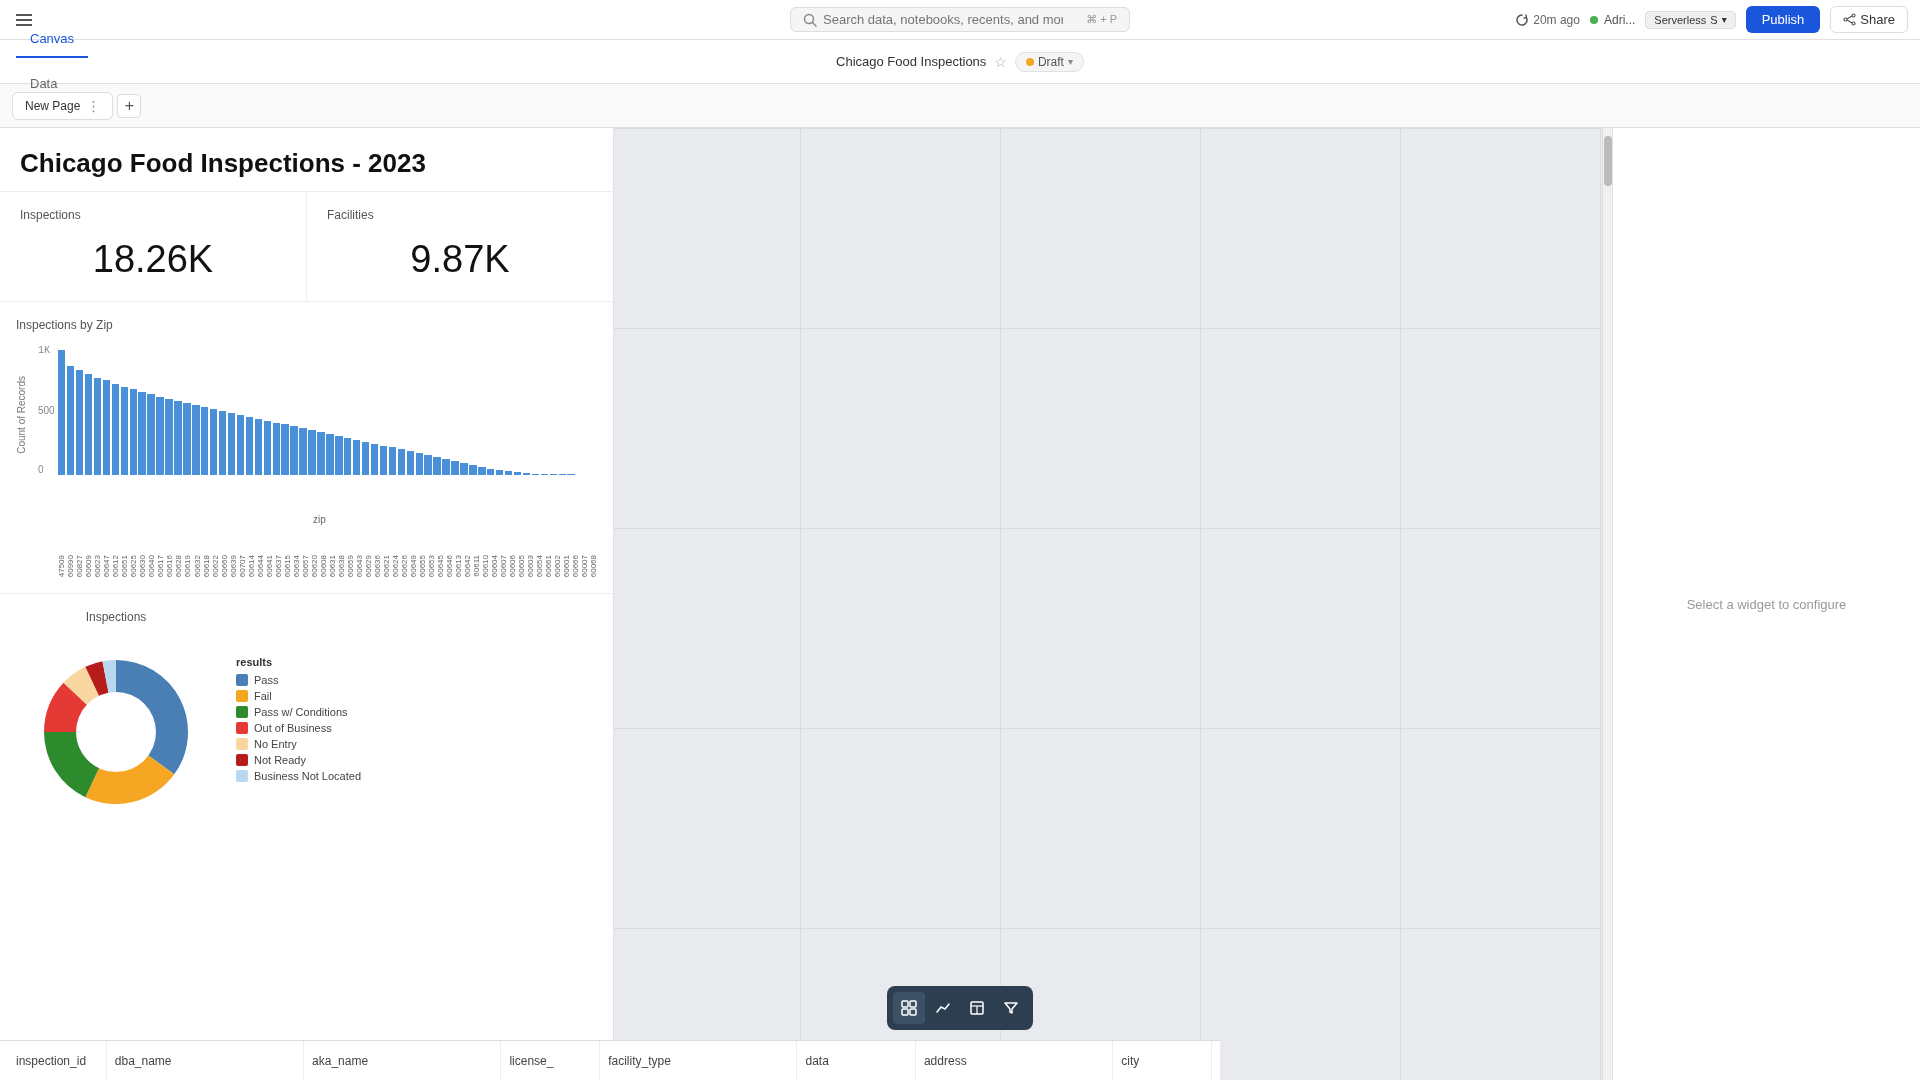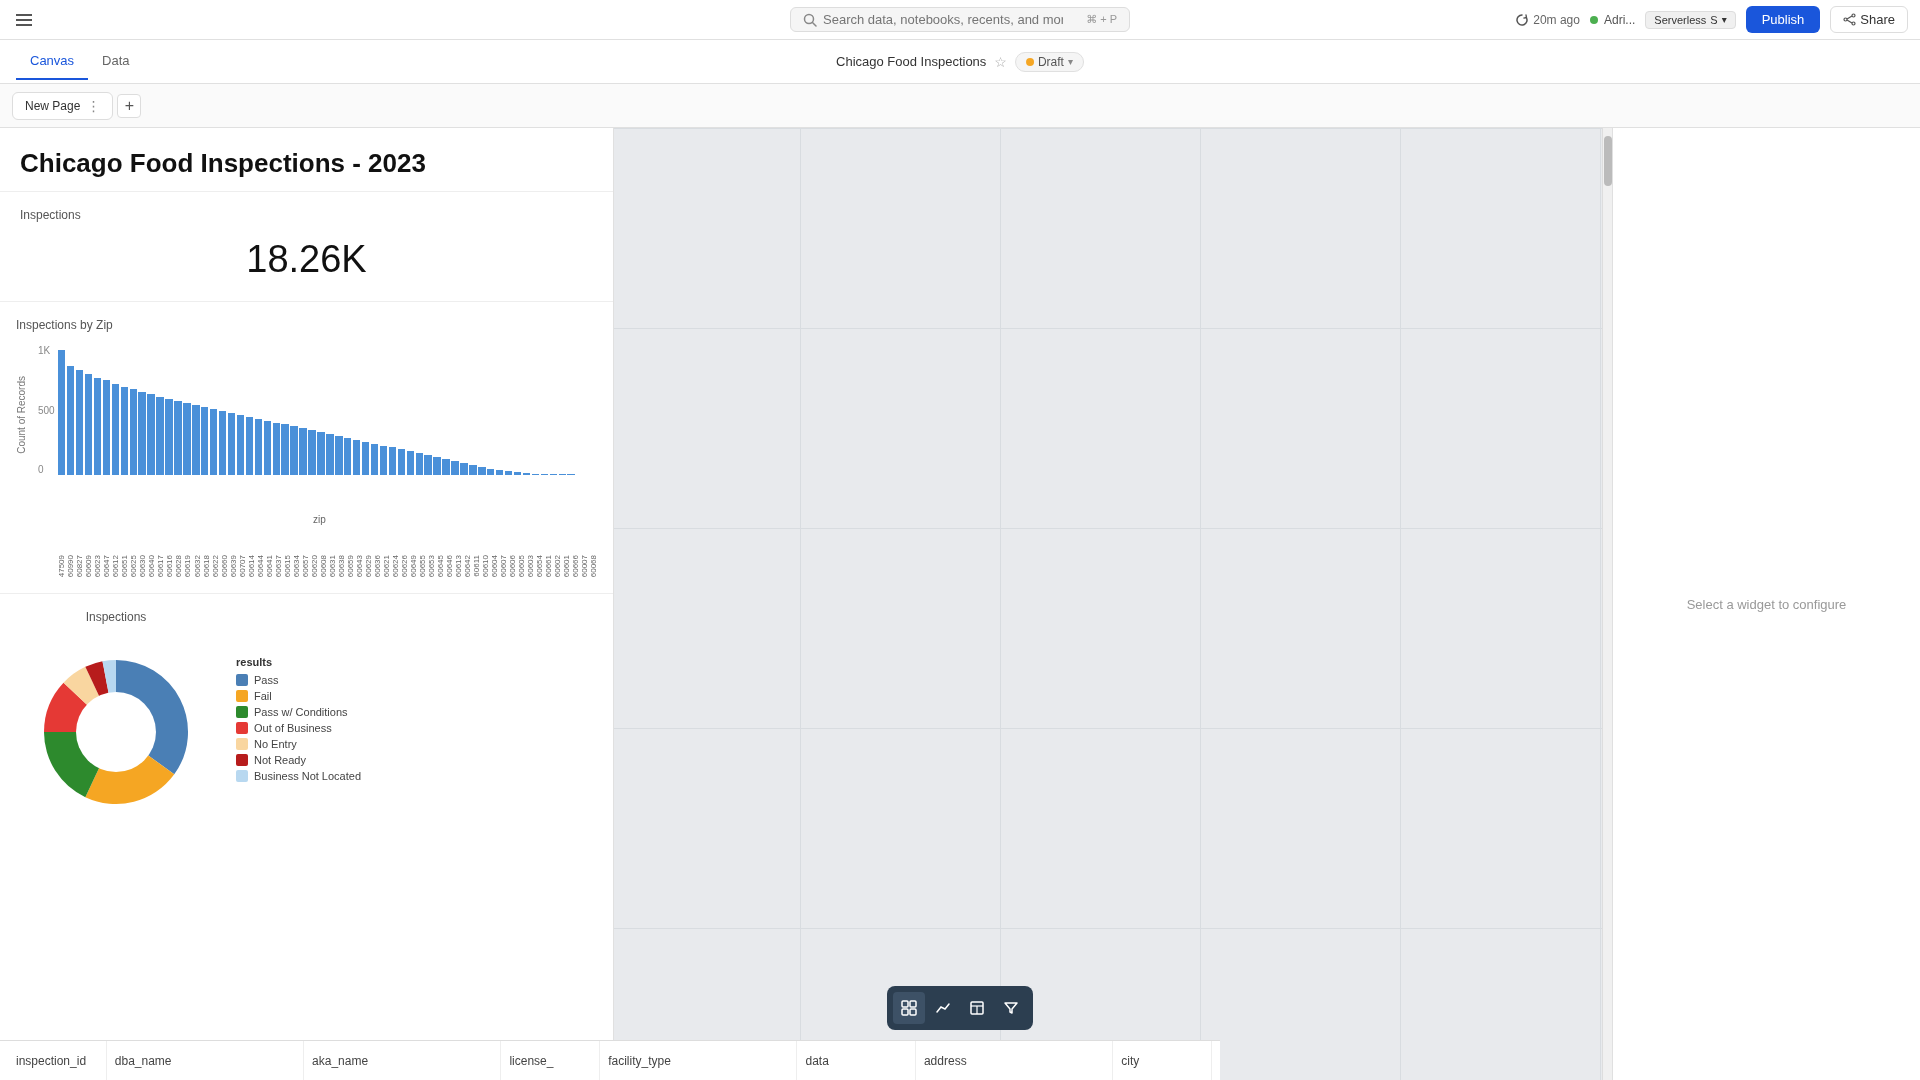--- a/index.html
+++ b/index.html
@@ -15,21 +15,21 @@
     .topbar-right { display: flex; align-items: center; gap: 10px; margin-left: auto; }
     .sync-info { display: flex; align-items: center; gap: 4px; color: #666; font-size: 12px; }
     .user-info { display: flex; align-items: center; gap: 6px; font-size: 12px; color: #555; }
     .status-dot { width: 8px; height: 8px; border-radius: 50%; background: #4CAF50; display: inline-block; }
     .serverless-badge { background: #f0f0f0; border: 1px solid #ddd; border-radius: 4px; padding: 2px 8px; font-size: 11px; display: flex; align-items: center; gap: 4px; }
     .publish-btn { background: #1a56db; color: #fff; border: none; border-radius: 6px; padding: 6px 16px; font-size: 13px; cursor: pointer; font-weight: 500; }
     .share-btn { display: flex; align-items: center; gap: 4px; border: 1px solid #ddd; border-radius: 6px; padding: 5px 12px; font-size: 13px; cursor: pointer; background: #fff; color: #333; }
 
     
     .secondbar { display: flex; align-items: center; height: 44px; background: #fff; border-bottom: 1px solid #e0e0e0; padding: 0 16px; gap: 12px; }
-    .nav-tabs { display: flex; gap: 0; }
+    .nav-tabs { display: flex; gap: 8px; flex-direction: column; }
     .nav-tab { padding: 10px 14px; font-size: 13px; cursor: pointer; color: #666; border-bottom: 2px solid transparent; }
     .nav-tab.active { color: #1a56db; border-bottom: 2px solid #1a56db; font-weight: 500; }
     .doc-title { position: absolute; left: 50%; transform: translateX(-50%); display: flex; align-items: center; gap: 8px; font-size: 13px; color: #333; }
     .star-icon { color: #aaa; font-size: 14px; }
     .draft-badge { display: flex; align-items: center; gap: 4px; background: #f5f5f5; border: 1px solid #e0e0e0; border-radius: 12px; padding: 2px 10px; font-size: 12px; color: #555; }
     .draft-dot { width: 8px; height: 8px; border-radius: 50%; background: #f5a623; display: inline-block; }
 
     
     .page-tabs { display: flex; align-items: center; height: 44px; background: #fafafa; border-bottom: 1px solid #e0e0e0; padding: 0 12px; gap: 4px; }
     .page-tab { display: flex; align-items: center; gap: 6px; border: 1px solid #ddd; border-radius: 6px; padding: 5px 12px; font-size: 12px; background: #fff; cursor: pointer; }
@@ -171,32 +171,36 @@
 
       <div class="dashboard-header">
         <h1 class="dashboard-title">Chicago Food Inspections - 2023</h1>
       </div>
 
       <div class="kpi-row">
         <div class="kpi-card">
           <div class="kpi-label">Inspections</div>
           <div class="kpi-value">18.26K</div>
         </div>
+        <div class="kpi-card">
+          <div class="kpi-label">Facilities</div>
+          <div class="kpi-value">9.87K</div>
+        </div>
       </div>
 
       <div class="chart-section">
         <div class="chart-title">Inspections by Zip</div>
         <div style="position:relative; height:185px;">
 
           <div style="position:absolute; left:0; top:10px; height:130px; display:flex; align-items:center; justify-content:center;">
             <span style="writing-mode:vertical-rl; transform:rotate(180deg); font-size:10px; color:#777;">Count of Records</span>
           </div>
 
           <div style="position:absolute; left:22px; top:5px; height:130px; display:flex; flex-direction:column; justify-content:space-between;">
-            <span style="font-size:10px; color:#888;">1K</span>
+            <span style="font-size:10px; color:#888;font-family:Liberation Mono, monospace;">1K</span>
             <span style="font-size:10px; color:#888;">500</span>
             <span style="font-size:10px; color:#888;">0</span>
           </div>
 
           <div id="bar-chart-bars" style="position:absolute; left:42px; top:5px; right:4px; height:130px; display:flex; align-items:flex-end; gap:1.5px;">
 
           <div style="background: rgb(74, 144, 217); flex: 1 1 0%; height: 125px; min-width: 3px;"></div>
               <div style="background: rgb(74, 144, 217); flex: 1 1 0%; height: 109px; min-width: 3px;"></div>
               <div style="background: rgb(74, 144, 217); flex: 1 1 0%; height: 105px; min-width: 3px;"></div>
               <div style="background: rgb(74, 144, 217); flex: 1 1 0%; height: 101px; min-width: 3px;"></div>

